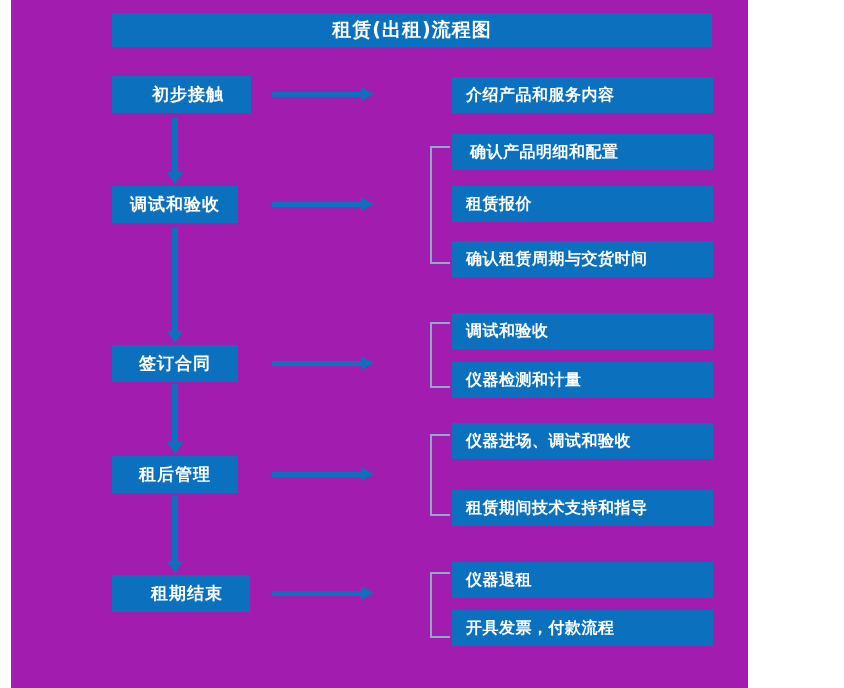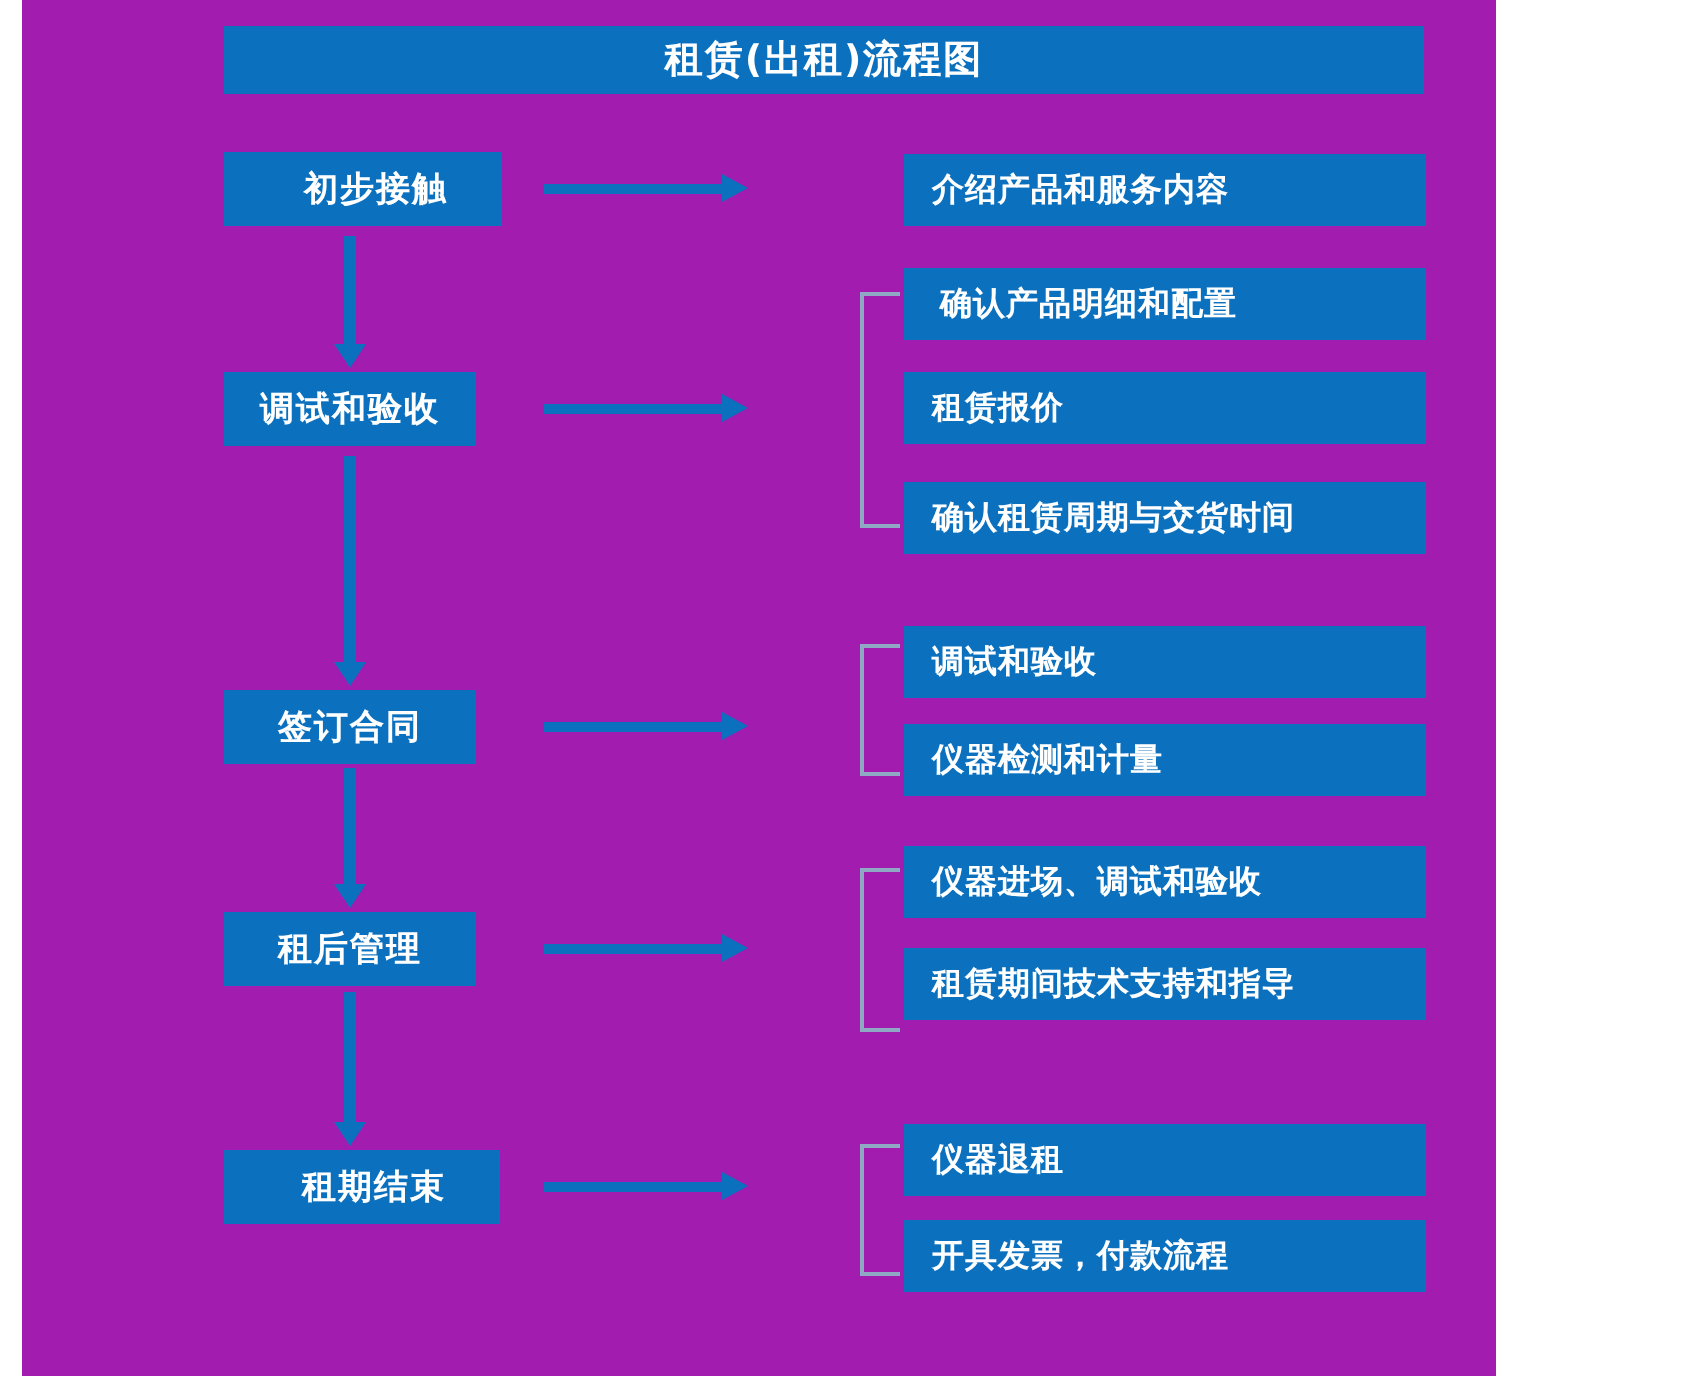--- a/index.html
+++ b/index.html
@@ -203,19 +203,19 @@
   <div class="detail-box" style="top:186px;">租赁报价</div>
 
   <div class="detail-box" style="top:241px;">确认租赁周期与交货时间</div>
 
   <div class="detail-box" style="top:313px;">调试和验收</div>
 
   <div class="detail-box" style="top:362px;">仪器检测和计量</div>
 
   <div class="detail-box" style="top:423px;font-family:Liberation Serif, serif;">仪器进场、调试和验收</div>
 
-  <div class="detail-box" style="top:474px;">租赁期间技术支持和指导</div>
+  <div class="detail-box" style="top:490px;">租赁期间技术支持和指导</div>
 
   <div class="detail-box" style="top:562px;">仪器退租</div>
 
   <div class="detail-box" style="top:610px;">开具发票，付款流程</div>
 
 </div>
 
 </body></html>

